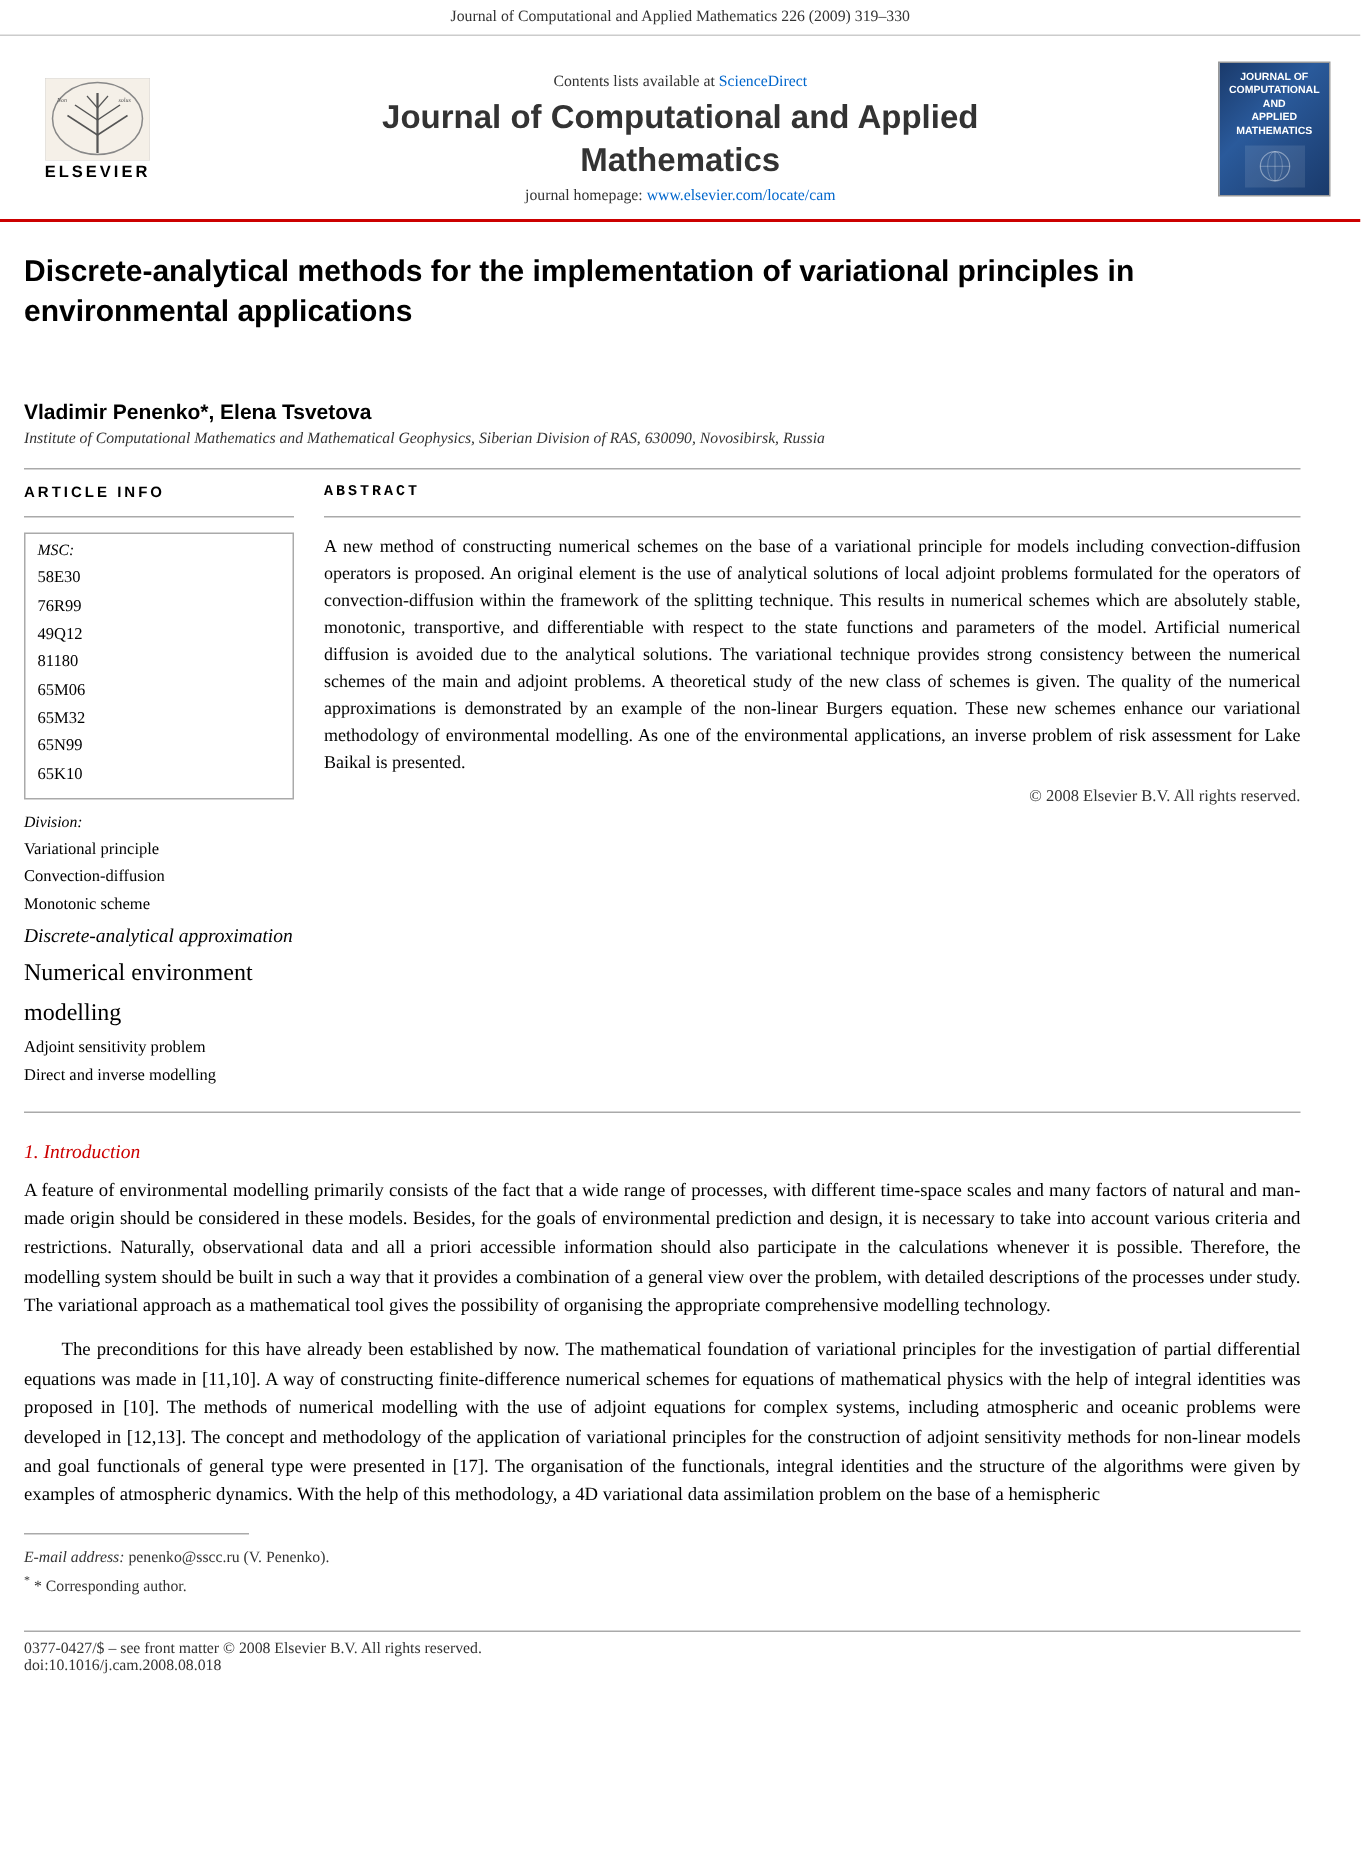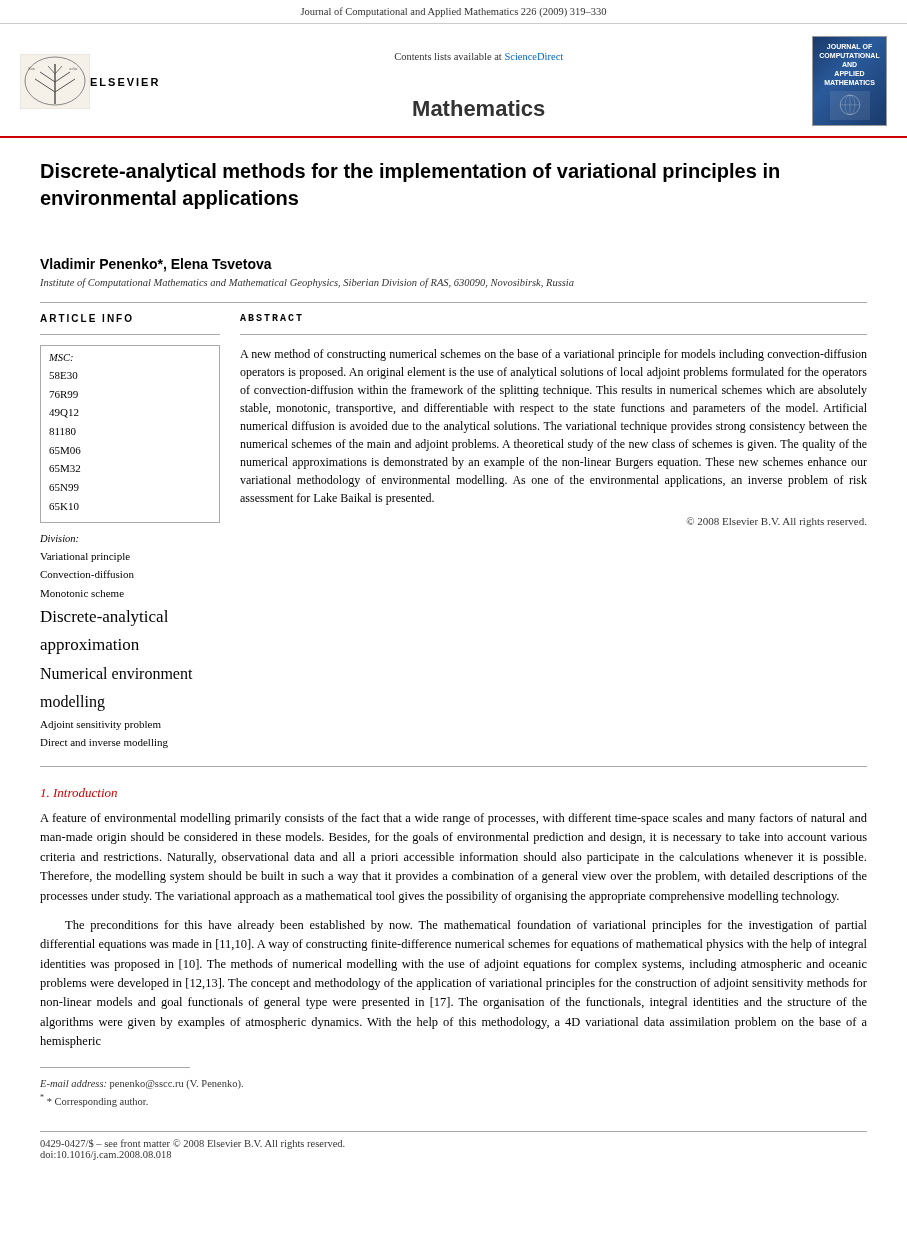--- a/index.html
+++ b/index.html
@@ -36,20 +36,21 @@
       border-bottom: 2px solid #c00;
       gap: 10px;
     }
 
     .journal-header-left {
       flex: 0 0 90px;
     }
 
     .elsevier-logo {
       display: flex;
+      flex-direction: column;
       align-items: center;
       text-align: right;
     }
 
     .elsevier-tree {
       width: 70px;
       height: 55px;
     }
 
     .elsevier-text {
@@ -127,21 +128,21 @@
 
     .journal-cover-decoration {
       width: 40px;
       height: 35px;
       margin-top: 4px;
       background: rgba(255,255,255,0.1);
     }
 
     
     .main-content {
-      padding: 20px 40px 20px 40px;
+      padding: 20px 40px 20px 16px;
     }
 
     
     .paper-title {
       font-size: 20px;
       font-weight: bold;
       color: #000;
       line-height: 1.35;
       margin-bottom: 14px;
       font-family: Arial, sans-serif;
@@ -338,22 +339,26 @@
         <div class="elsevier-text">ELSEVIER</div>
       </div>
     </div>
 
     <div class="journal-header-center">
       <div class="contents-available">
         <span>Contents lists available at</span>
         <a href="#" class="science-direct-link">ScienceDirect</a>
       </div>
       <div class="journal-title-main">
-        <br>
+        <span>Journal of Computational and Applied</span><br>
         <span>Mathematics</span>
+      </div>
+      <div class="journal-homepage">
+        <span>journal homepage:</span>
+        <a href="#" style="color:#0066cc; text-decoration:none;">www.elsevier.com/locate/cam</a>
       </div>
     </div>
 
     <div class="journal-header-right">
       <div class="journal-cover">
         <div class="journal-cover-text">
           <span>JOURNAL OF</span><br>
           <span>COMPUTATIONAL AND</span><br>
           <span>APPLIED</span><br>
           <span>MATHEMATICS</span>
@@ -396,21 +401,21 @@
               <div>65M32</div>
               <div>65N99</div>
               <div>65K10</div>
             </div>
         </div>
         <div class="keywords-label">Division:</div>
         <div class="keywords-list" id="keywords-list">
             <div style="font-size: 11px; line-height: 1.7;">Variational principle</div>
             <div style="font-size: 11px; line-height: 1.7;">Convection-diffusion</div>
             <div style="font-size: 11px; line-height: 1.7;">Monotonic scheme</div>
-            <div style="font-size: 17px; line-height: 1.7;">Discrete-analytical approximation</div>
+            <div style="font-size: 13px; line-height: 1.7; font-style: italic;">Discrete-analytical approximation</div>
             <div style="font-size: 16px; line-height: 1.7;">Numerical environment modelling</div>
             <div style="font-size: 11px; line-height: 1.7;">Adjoint sensitivity problem</div>
             <div style="font-size: 11px; line-height: 1.7;">Direct and inverse modelling</div>
           </div>
       </div>
 
       <div class="col-right">
         <div class="abstract-label">ABSTRACT</div>
         <hr class="divider">
         <div class="abstract-text">
@@ -435,18 +440,18 @@
         <span style="font-style:italic;">E-mail address:</span>
         <span>penenko@sscc.ru (V. Penenko).</span>
       </div>
       <div>
         <sup>*</sup>
         <span>* Corresponding author.</span>
       </div>
     </div>
 
     <div class="bottom-bar">
-      <div>0429-0427/$ – see front matter © 2008 Elsevier B.V. All rights reserved.</div>
+      <div>0377-0427/$ – see front matter © 2008 Elsevier B.V. All rights reserved.</div>
       <div>doi:10.1016/j.cam.2008.08.018</div>
     </div>
 
   </div>
 </div>
 
 </body></html>

